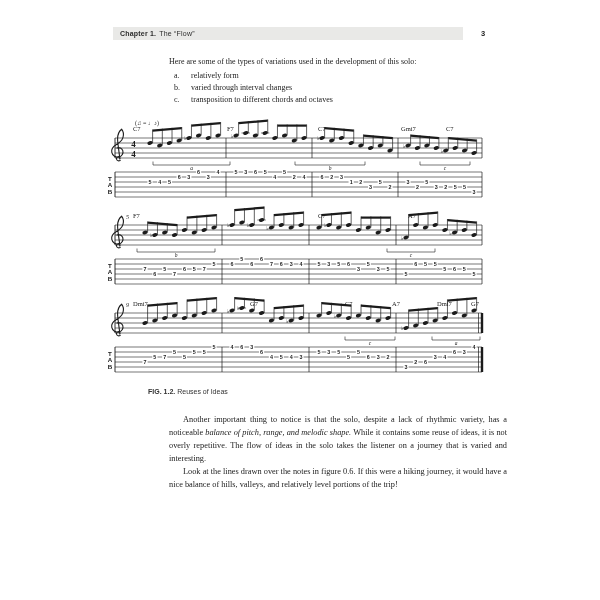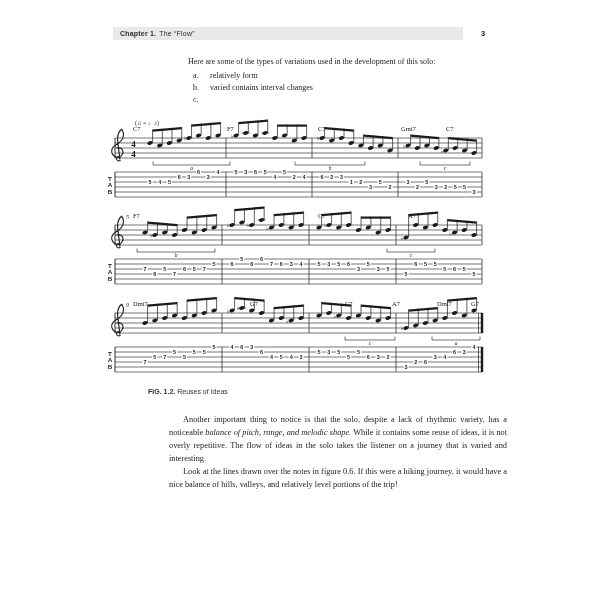--- a/index.html
+++ b/index.html
@@ -4,21 +4,21 @@
 <style>
   html,body{margin:0;padding:0;background:#fff;}
   .page{position:relative;width:600px;height:600px;background:#fff;outline:1px solid #e4e4e4;
         font-family:"Liberation Serif",serif;color:#1c1c1c;overflow:hidden;}
   .chapter-bar{position:absolute;left:113px;top:27px;width:350px;height:13px;background:#e9e9e7;
         display:flex;align-items:center;padding:0 7px;box-sizing:border-box;
         font-family:"Liberation Sans",sans-serif;font-size:7px;color:#2b2b2b;letter-spacing:.2px;}
   .chapter-bar .bold{font-weight:700;margin-right:3px;}
   .page-num{position:absolute;left:481px;top:29px;font-family:"Liberation Sans",sans-serif;
         font-size:7.5px;font-weight:700;color:#222;}
-  .intro{position:absolute;left:188px;top:56px;width:300px;font-size:8px;line-height:11.5px;color:#222;}
+  .intro{position:absolute;left:169px;top:56px;width:300px;font-size:8px;line-height:11.5px;color:#222;}
   .intro .lead{margin:0 0 2px 0;}
   .list-row{display:flex;padding-left:5px;margin-top:.5px;}
   .list-row .marker{width:17px;flex:none;}
   .system{position:absolute;left:105px;}
   .sys1{top:116px;} .sys2{top:203px;} .sys3{top:291px;}
   .caption{position:absolute;left:148px;top:388px;font-family:"Liberation Sans",sans-serif;
         font-size:7px;color:#333;}
   .caption .bold{font-weight:700;}
   .bodytext{position:absolute;left:169px;top:413px;width:338px;font-size:8.3px;line-height:13px;
         text-align:justify;color:#222;}
@@ -39,24 +39,25 @@
   <div class="page-num">3</div>
 
   <div class="intro">
     <p class="lead">Here are some of the types of variations used in the development of this solo:</p>
     <div class="list-row">
       <span class="marker">a.</span>
       <span>relatively form</span>
     </div>
     <div class="list-row">
       <span class="marker">b.</span>
-      <span>varied contains interval changes</span>
+      <span>varied through interval changes</span>
     </div>
     <div class="list-row">
       <span class="marker">c.</span>
+      <span>transposition to different chords and octaves</span>
     </div>
   </div>
 
   <div class="system sys1"><svg width="385" height="92">
         <line x1="10" y1="22" x2="377" y2="22" stroke="#1b1b1b" stroke-width="0.6"></line>
         <line x1="10" y1="27" x2="377" y2="27" stroke="#1b1b1b" stroke-width="0.6"></line>
         <line x1="10" y1="32" x2="377" y2="32" stroke="#1b1b1b" stroke-width="0.6"></line>
         <line x1="10" y1="37" x2="377" y2="37" stroke="#1b1b1b" stroke-width="0.6"></line>
         <line x1="10" y1="42" x2="377" y2="42" stroke="#1b1b1b" stroke-width="0.6"></line>
         <line x1="10" y1="56" x2="377" y2="56" stroke="#1b1b1b" stroke-width="0.6"></line>

